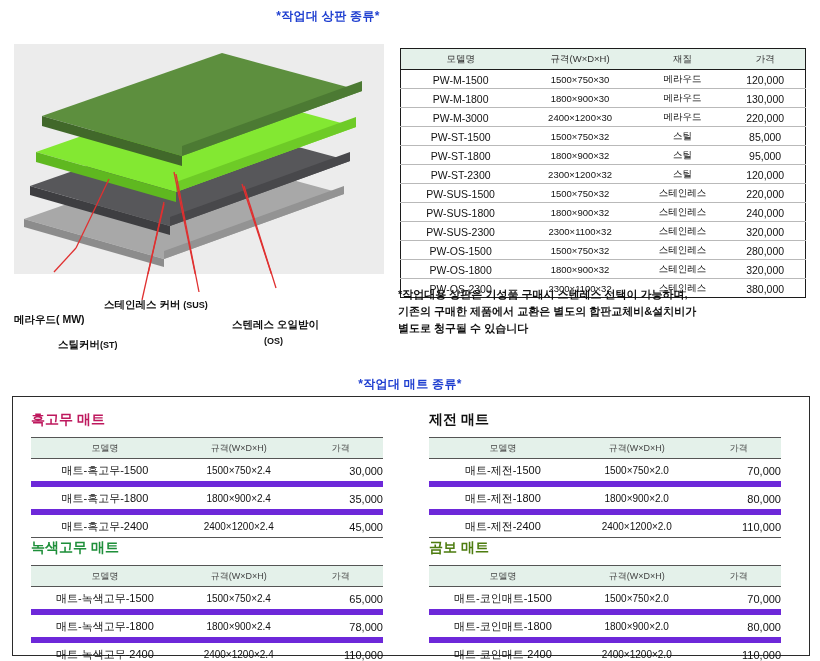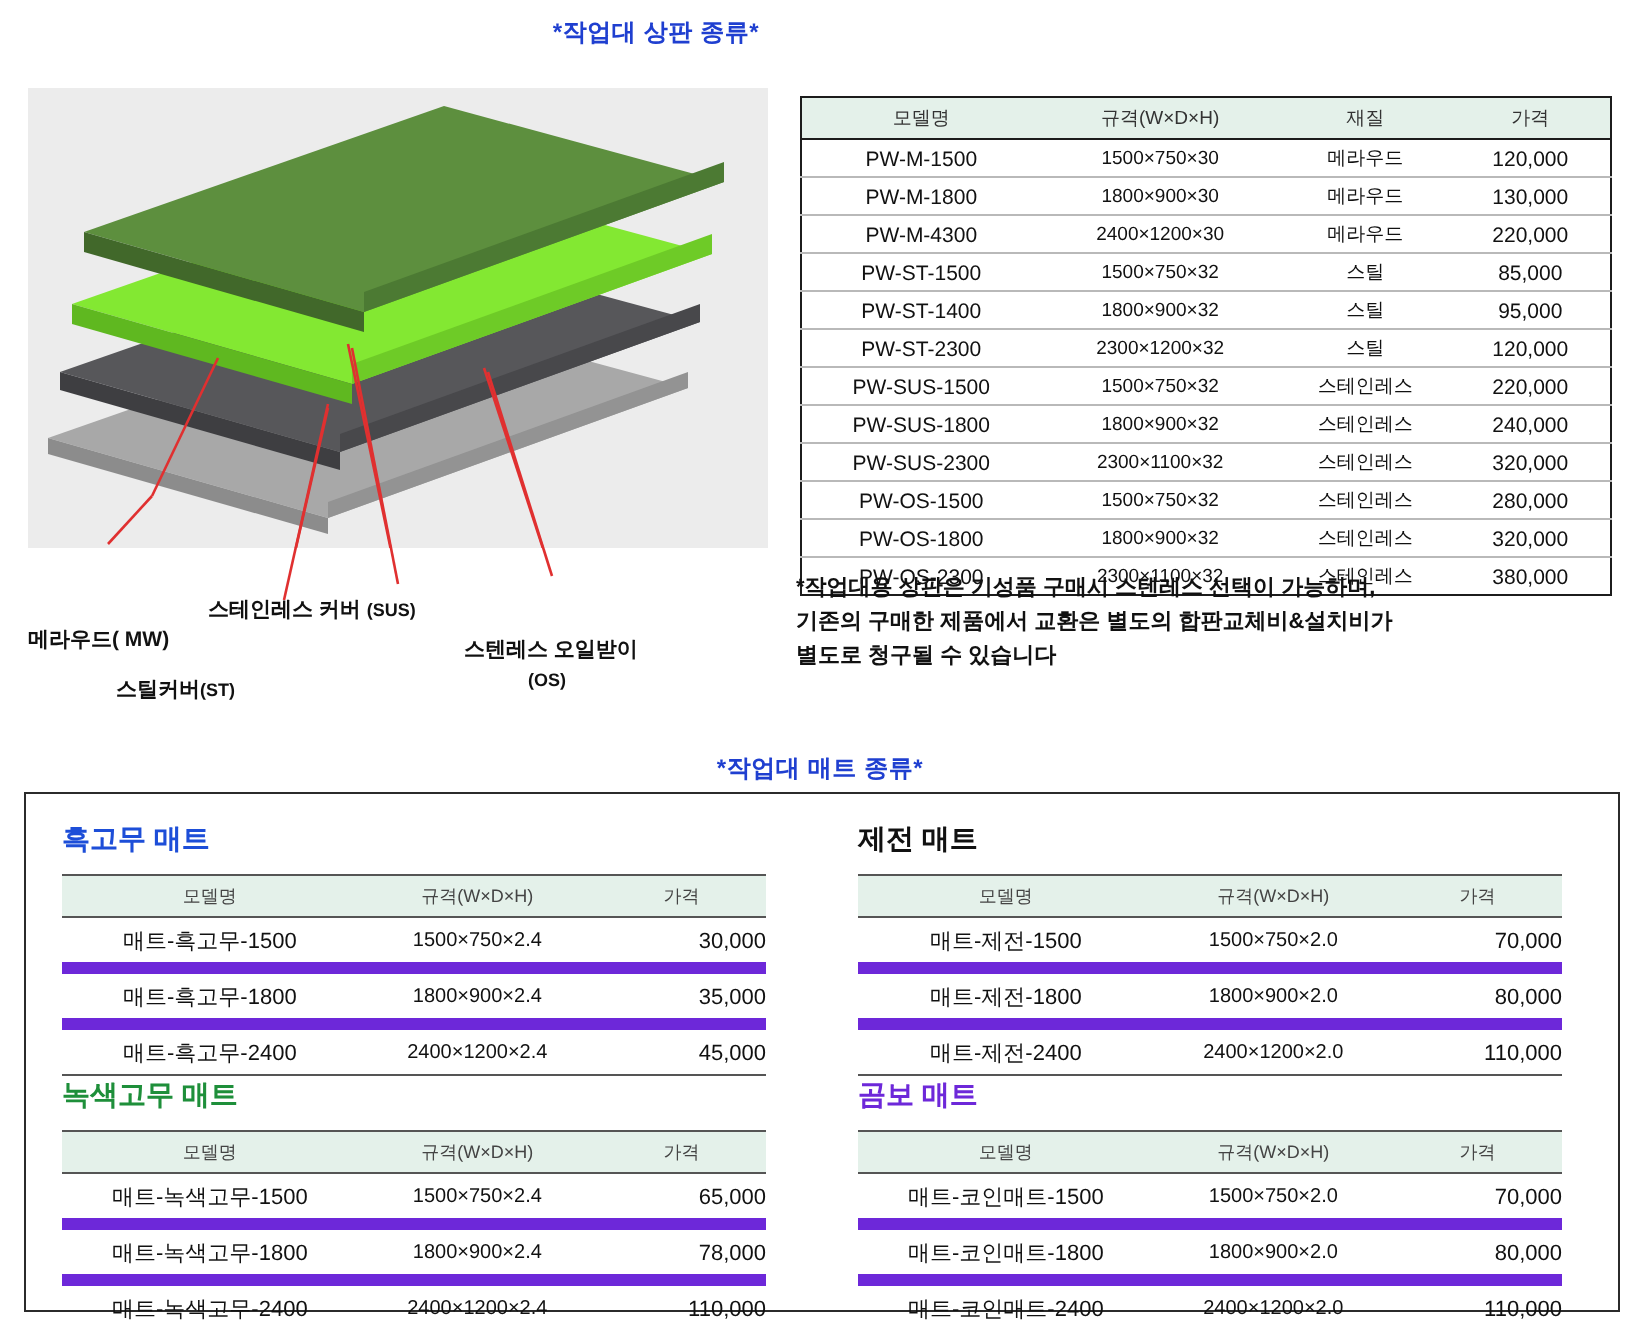--- a/index.html
+++ b/index.html
@@ -195,33 +195,33 @@
         <td class="mat">메라우드</td>
         <td class="price">120,000</td>
       </tr>
       <tr>
         <td class="model">PW-M-1800</td>
         <td class="spec">1800×900×30</td>
         <td class="mat">메라우드</td>
         <td class="price">130,000</td>
       </tr>
       <tr>
-        <td class="model">PW-M-4300</td>
+        <td class="model">PW-M-3000</td>
         <td class="spec">2400×1200×30</td>
         <td class="mat">메라우드</td>
         <td class="price">220,000</td>
       </tr>
       <tr>
         <td class="model">PW-ST-1500</td>
         <td class="spec">1500×750×32</td>
         <td class="mat">스틸</td>
         <td class="price">85,000</td>
       </tr>
       <tr>
-        <td class="model">PW-ST-1400</td>
+        <td class="model">PW-ST-1800</td>
         <td class="spec">1800×900×32</td>
         <td class="mat">스틸</td>
         <td class="price">95,000</td>
       </tr>
       <tr>
         <td class="model">PW-ST-2300</td>
         <td class="spec">2300×1200×32</td>
         <td class="mat">스틸</td>
         <td class="price">120,000</td>
       </tr>
@@ -267,21 +267,21 @@
 <div id="note">
   <div>*작업대용 상판은 기성품 구매시 스텐레스 선택이 가능하며,</div>
   <div>기존의 구매한 제품에서 교환은 별도의 합판교체비&amp;설치비가</div>
   <div>별도로 청구될 수 있습니다</div>
 </div>
 
 <div id="title-mid" class="section-title">*작업대 매트 종류*</div>
 
 <div id="bottom-panel">
   <div class="mat-block" id="mat-block-0" style="left:18px;  top:14px;  width:352px;">
-      <div class="mat-title" style="color:#1d4ed8">흑고무 매트</div>
+      <div class="mat-title" style="color:#be185d">흑고무 매트</div>
       <table class="mat-table">
         <thead>
           <tr>
             <th>모델명</th>
             <th>규격(W×D×H)</th>
             <th>가격</th>
           </tr>
         </thead>
         <tbody>
           <tr>
@@ -354,21 +354,21 @@
           </tr>
           <tr>
             <td class="c-model">매트-녹색고무-2400</td>
             <td class="c-spec">2400×1200×2.4</td>
             <td class="c-price">110,000</td>
           </tr>
         </tbody>
       </table>
     </div>
   <div class="mat-block" id="mat-block-3" style="left:416px; top:142px; width:352px;">
-      <div class="mat-title" style="color:#6d28d9">곰보 매트</div>
+      <div class="mat-title" style="color:#4d7c0f">곰보 매트</div>
       <table class="mat-table">
         <thead>
           <tr>
             <th>모델명</th>
             <th>규격(W×D×H)</th>
             <th>가격</th>
           </tr>
         </thead>
         <tbody>
           <tr>

